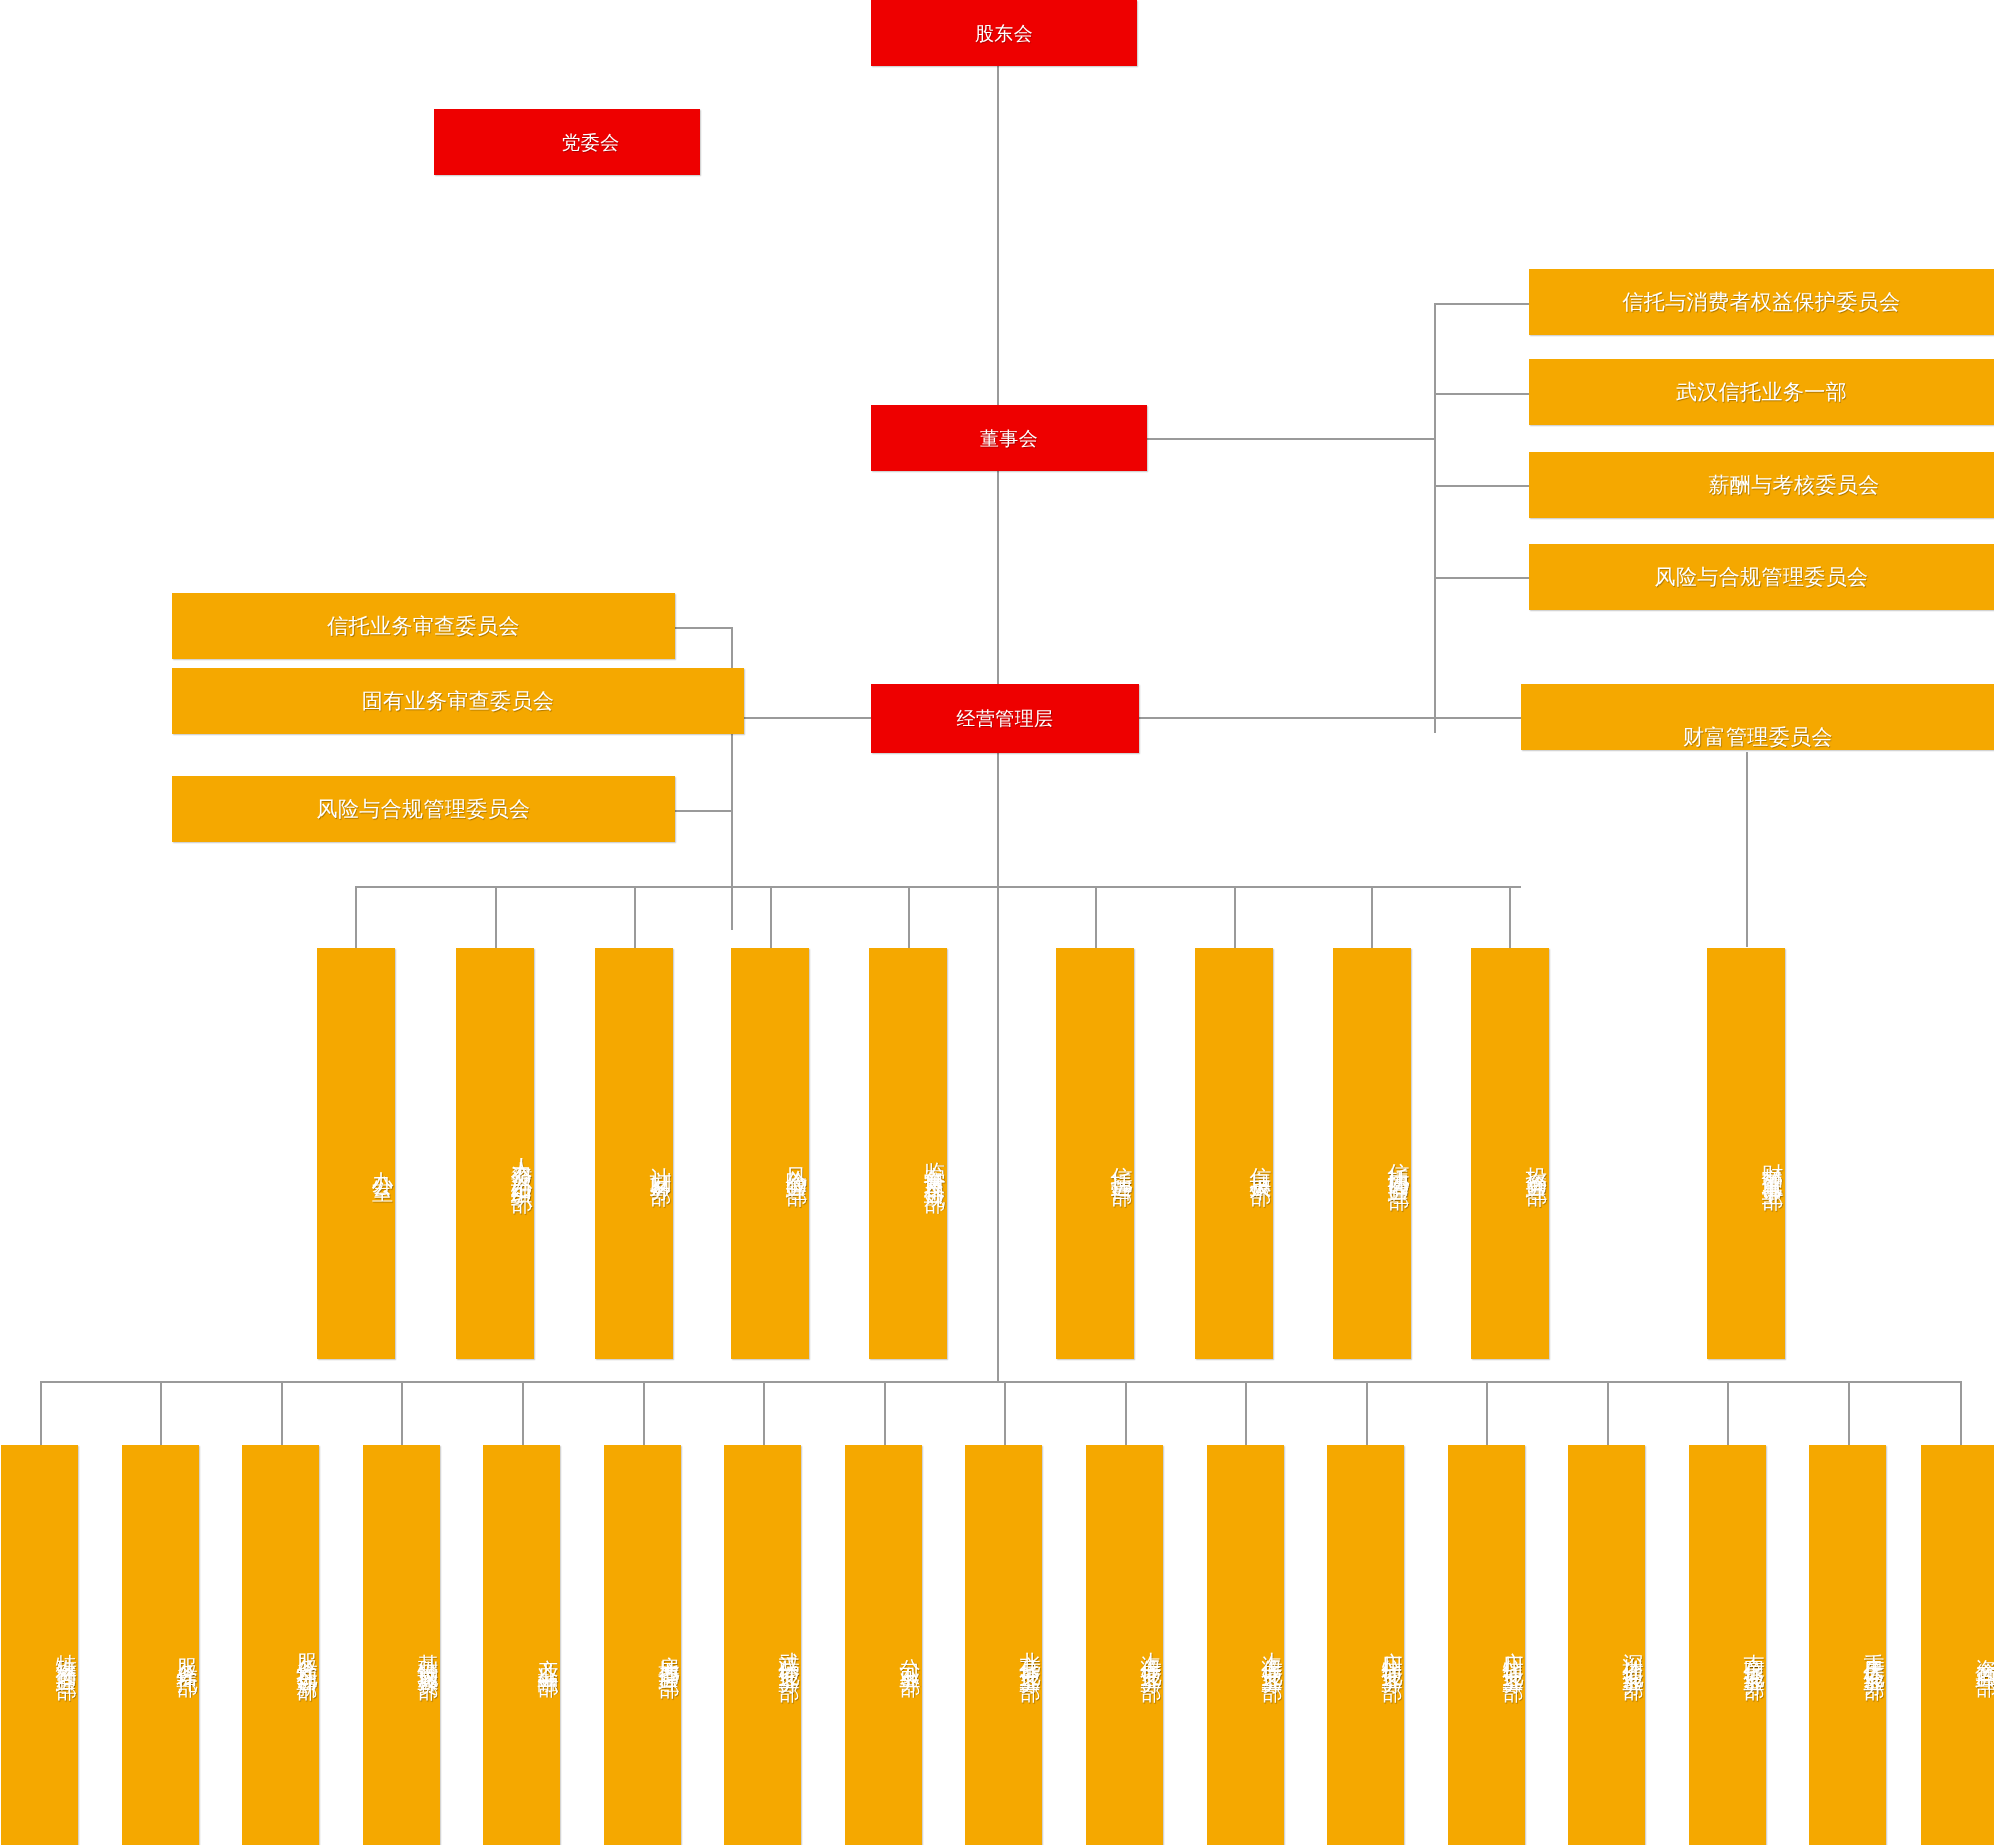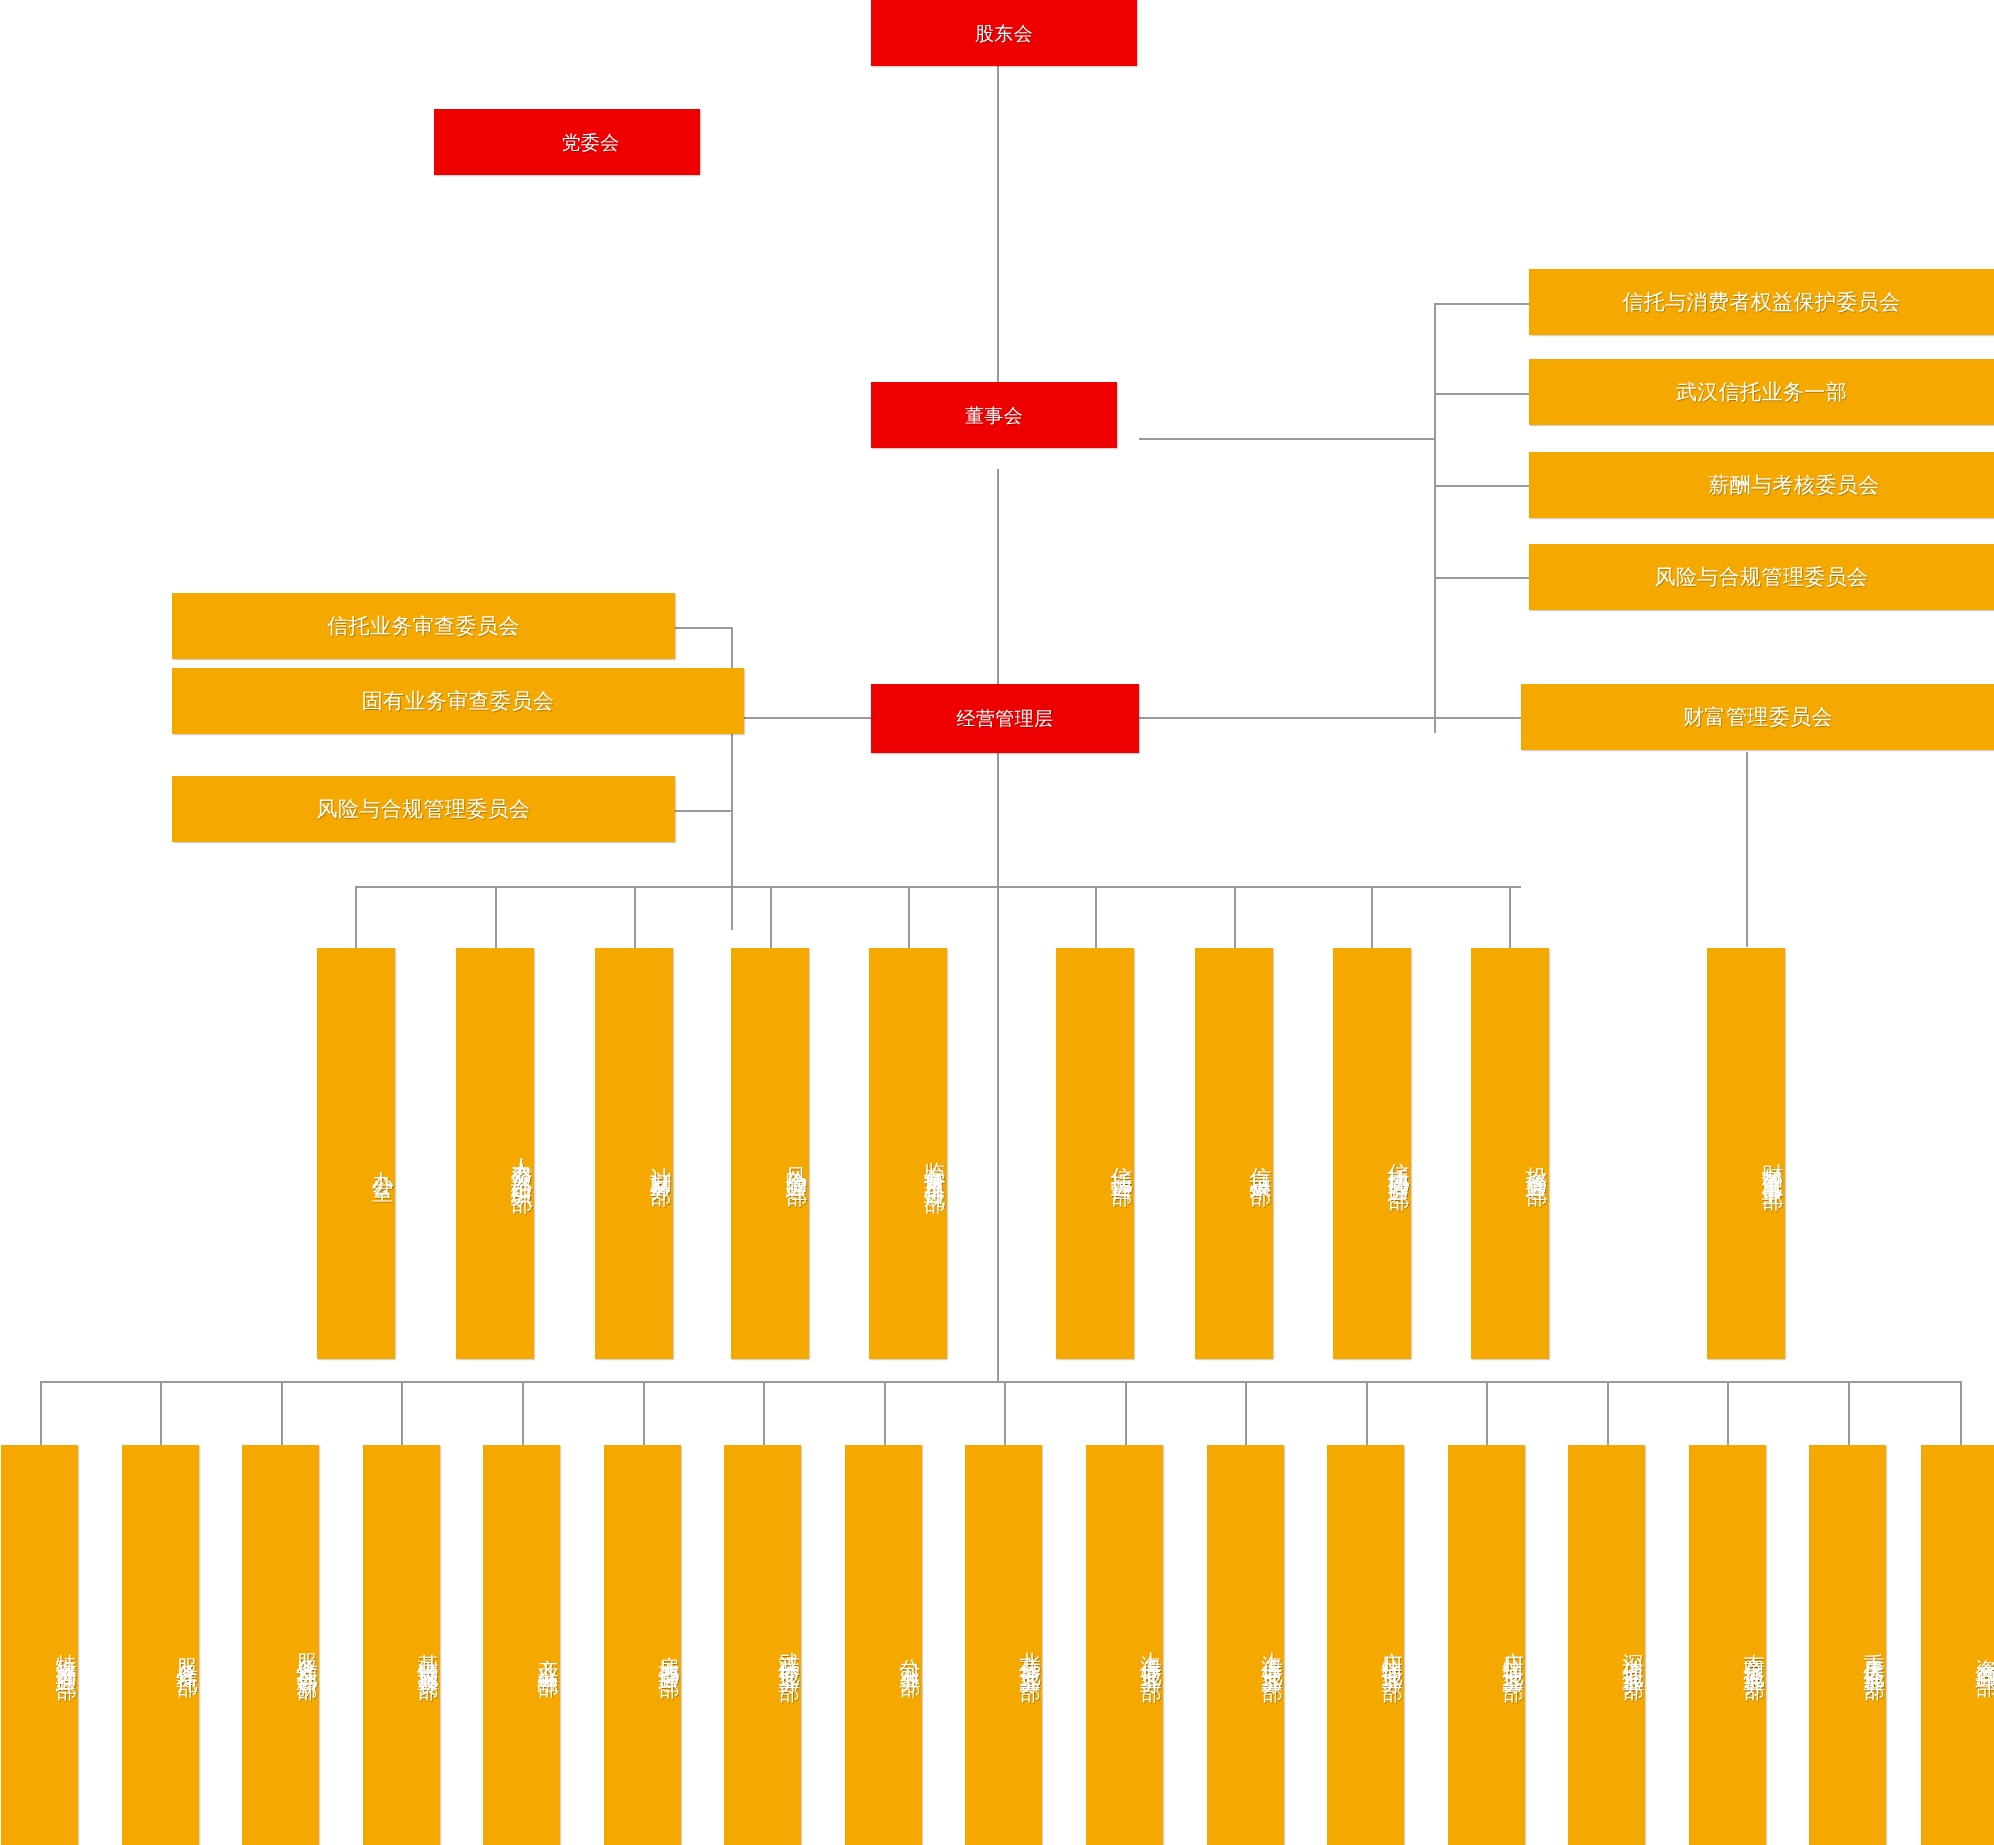--- a/index.html
+++ b/index.html
@@ -135,21 +135,21 @@
   <div class="line v" style="left:1960px; top:1381px; height:66px;"></div>
 
   <div class="node red fs-top" style="left:871px; top:0px; width:266px; height:66px;">
     <span class="lbl">股东会</span>
   </div>
 
   <div class="node red fs-top" style="left:434px; top:109px; width:266px; height:66px;padding-left:47px;">
     <span class="lbl">党委会</span>
   </div>
 
-  <div class="node red fs-top" style="left:871px; top:382px; width:246px; height:66px;">
+  <div class="node red fs-top" style="left:871px; top:405px; width:276px; height:66px;">
     <span class="lbl">董事会</span>
   </div>
 
   <div class="node red fs-top" style="left:871px; top:684px; width:268px; height:69px;">
     <span class="lbl">经营管理层</span>
   </div>
 
   <div class="node orange fs-comm" style="left:1529px; top:269px; width:465px; height:66px;">
     <span class="lbl">信托与消费者权益保护委员会</span>
   </div>
@@ -166,21 +166,21 @@
   <div class="node orange fs-comm" style="left:172px; top:593px; width:503px; height:66px;">
     <span class="lbl">信托业务审查委员会</span>
   </div>
   <div class="node orange fs-comm" style="left:172px; top:668px; width:572px; height:66px;">
     <span class="lbl">固有业务审查委员会</span>
   </div>
   <div class="node orange fs-comm" style="left:172px; top:776px; width:503px; height:66px;">
     <span class="lbl">风险与合规管理委员会</span>
   </div>
 
-  <div class="node orange fs-comm" style="left:1521px; top:684px; width:474px; height:66px;">
+  <div class="node orange fs-comm" style="left:1521px; top:684px; width:474px; height:66px;align-items:flex-end;">
     <span class="lbl">财富管理委员会</span>
   </div>
 
   <div class="node orange vert fs-dept" style="left:317px; top:948px; width:78px; height:411px;">
     <span class="lbl">办公室</span>
   </div>
   <div class="node orange vert fs-dept" style="left:456px; top:948px; width:78px; height:411px;">
     <span class="lbl">人力资源部（组织部）</span>
   </div>
   <div class="node orange vert fs-dept" style="left:595px; top:948px; width:78px; height:411px;">

